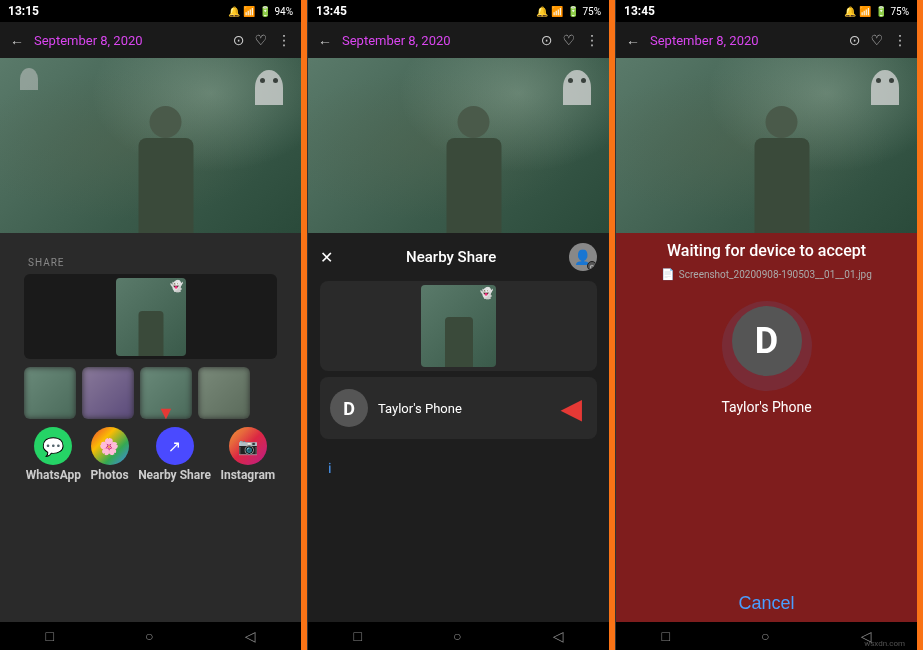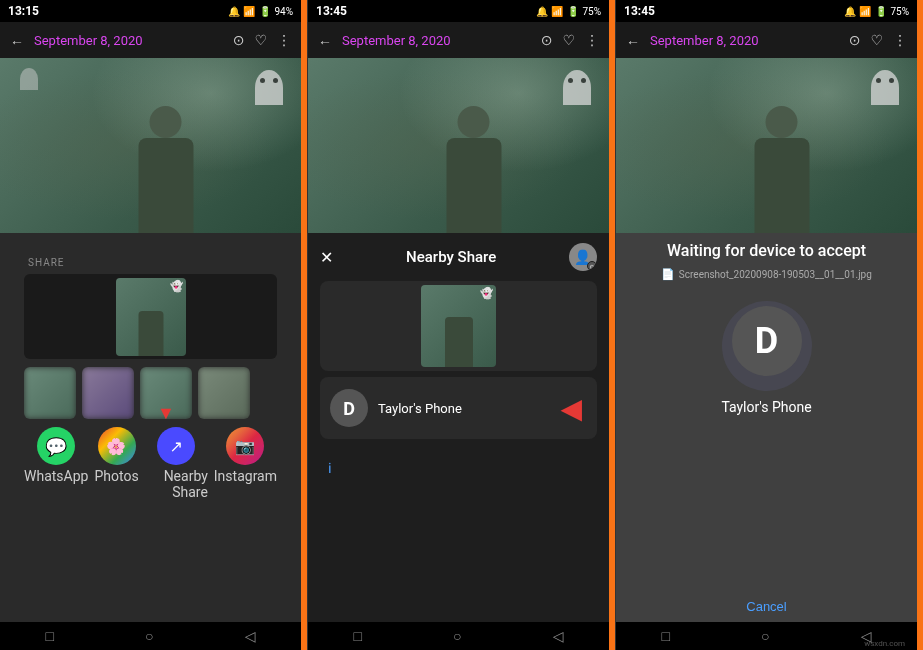--- a/index.html
+++ b/index.html
@@ -165,22 +165,23 @@
       width: 38px;
       height: 38px;
       border-radius: 50%;
       display: flex;
       align-items: center;
       justify-content: center;
       font-size: 18px;
     }
     .share-icon-label {
       color: #ccc;
-      font-size: 14px;
-      text-align: right;
+      font-size: 12px;
+      text-align: left;
+      font-weight: bold;
     }
 
     
     .wa-bg { background: #25D366; }
     
     .ns-bg { background: #4a4aff; }
     
     .ig-bg { background: linear-gradient(135deg, #f09433, #e6683c, #dc2743, #cc2366, #bc1888); }
 
     
@@ -309,21 +310,21 @@
     }
     .info-text {
       color: #aaa;
       font-size: 10px;
       line-height: 1.4;
     }
     .info-link { color: #4a9eff; }
 
     
     .waiting-panel {
-      background: #404040;
+      background: #7f1d1d;
       flex: 1;
       display: flex;
       flex-direction: column;
       align-items: center;
       padding: 8px 15px;
     }
     .waiting-title {
       color: #fff;
       font-size: 16px;
       font-weight: 500;
@@ -353,21 +354,21 @@
       font-weight: bold;
       margin-bottom: 10px;
     }
     .waiting-device-name {
       color: #fff;
       font-size: 14px;
       margin-bottom: 20px;
     }
     .waiting-cancel {
       color: #4a9eff;
-      font-size: 13px;
+      font-size: 18px;
       cursor: pointer;
       margin-top: auto;
     }
 
     
     .watermark {
       position: absolute;
       bottom: 2px;
       right: 12px;
       color: rgba(255,255,255,0.3);

